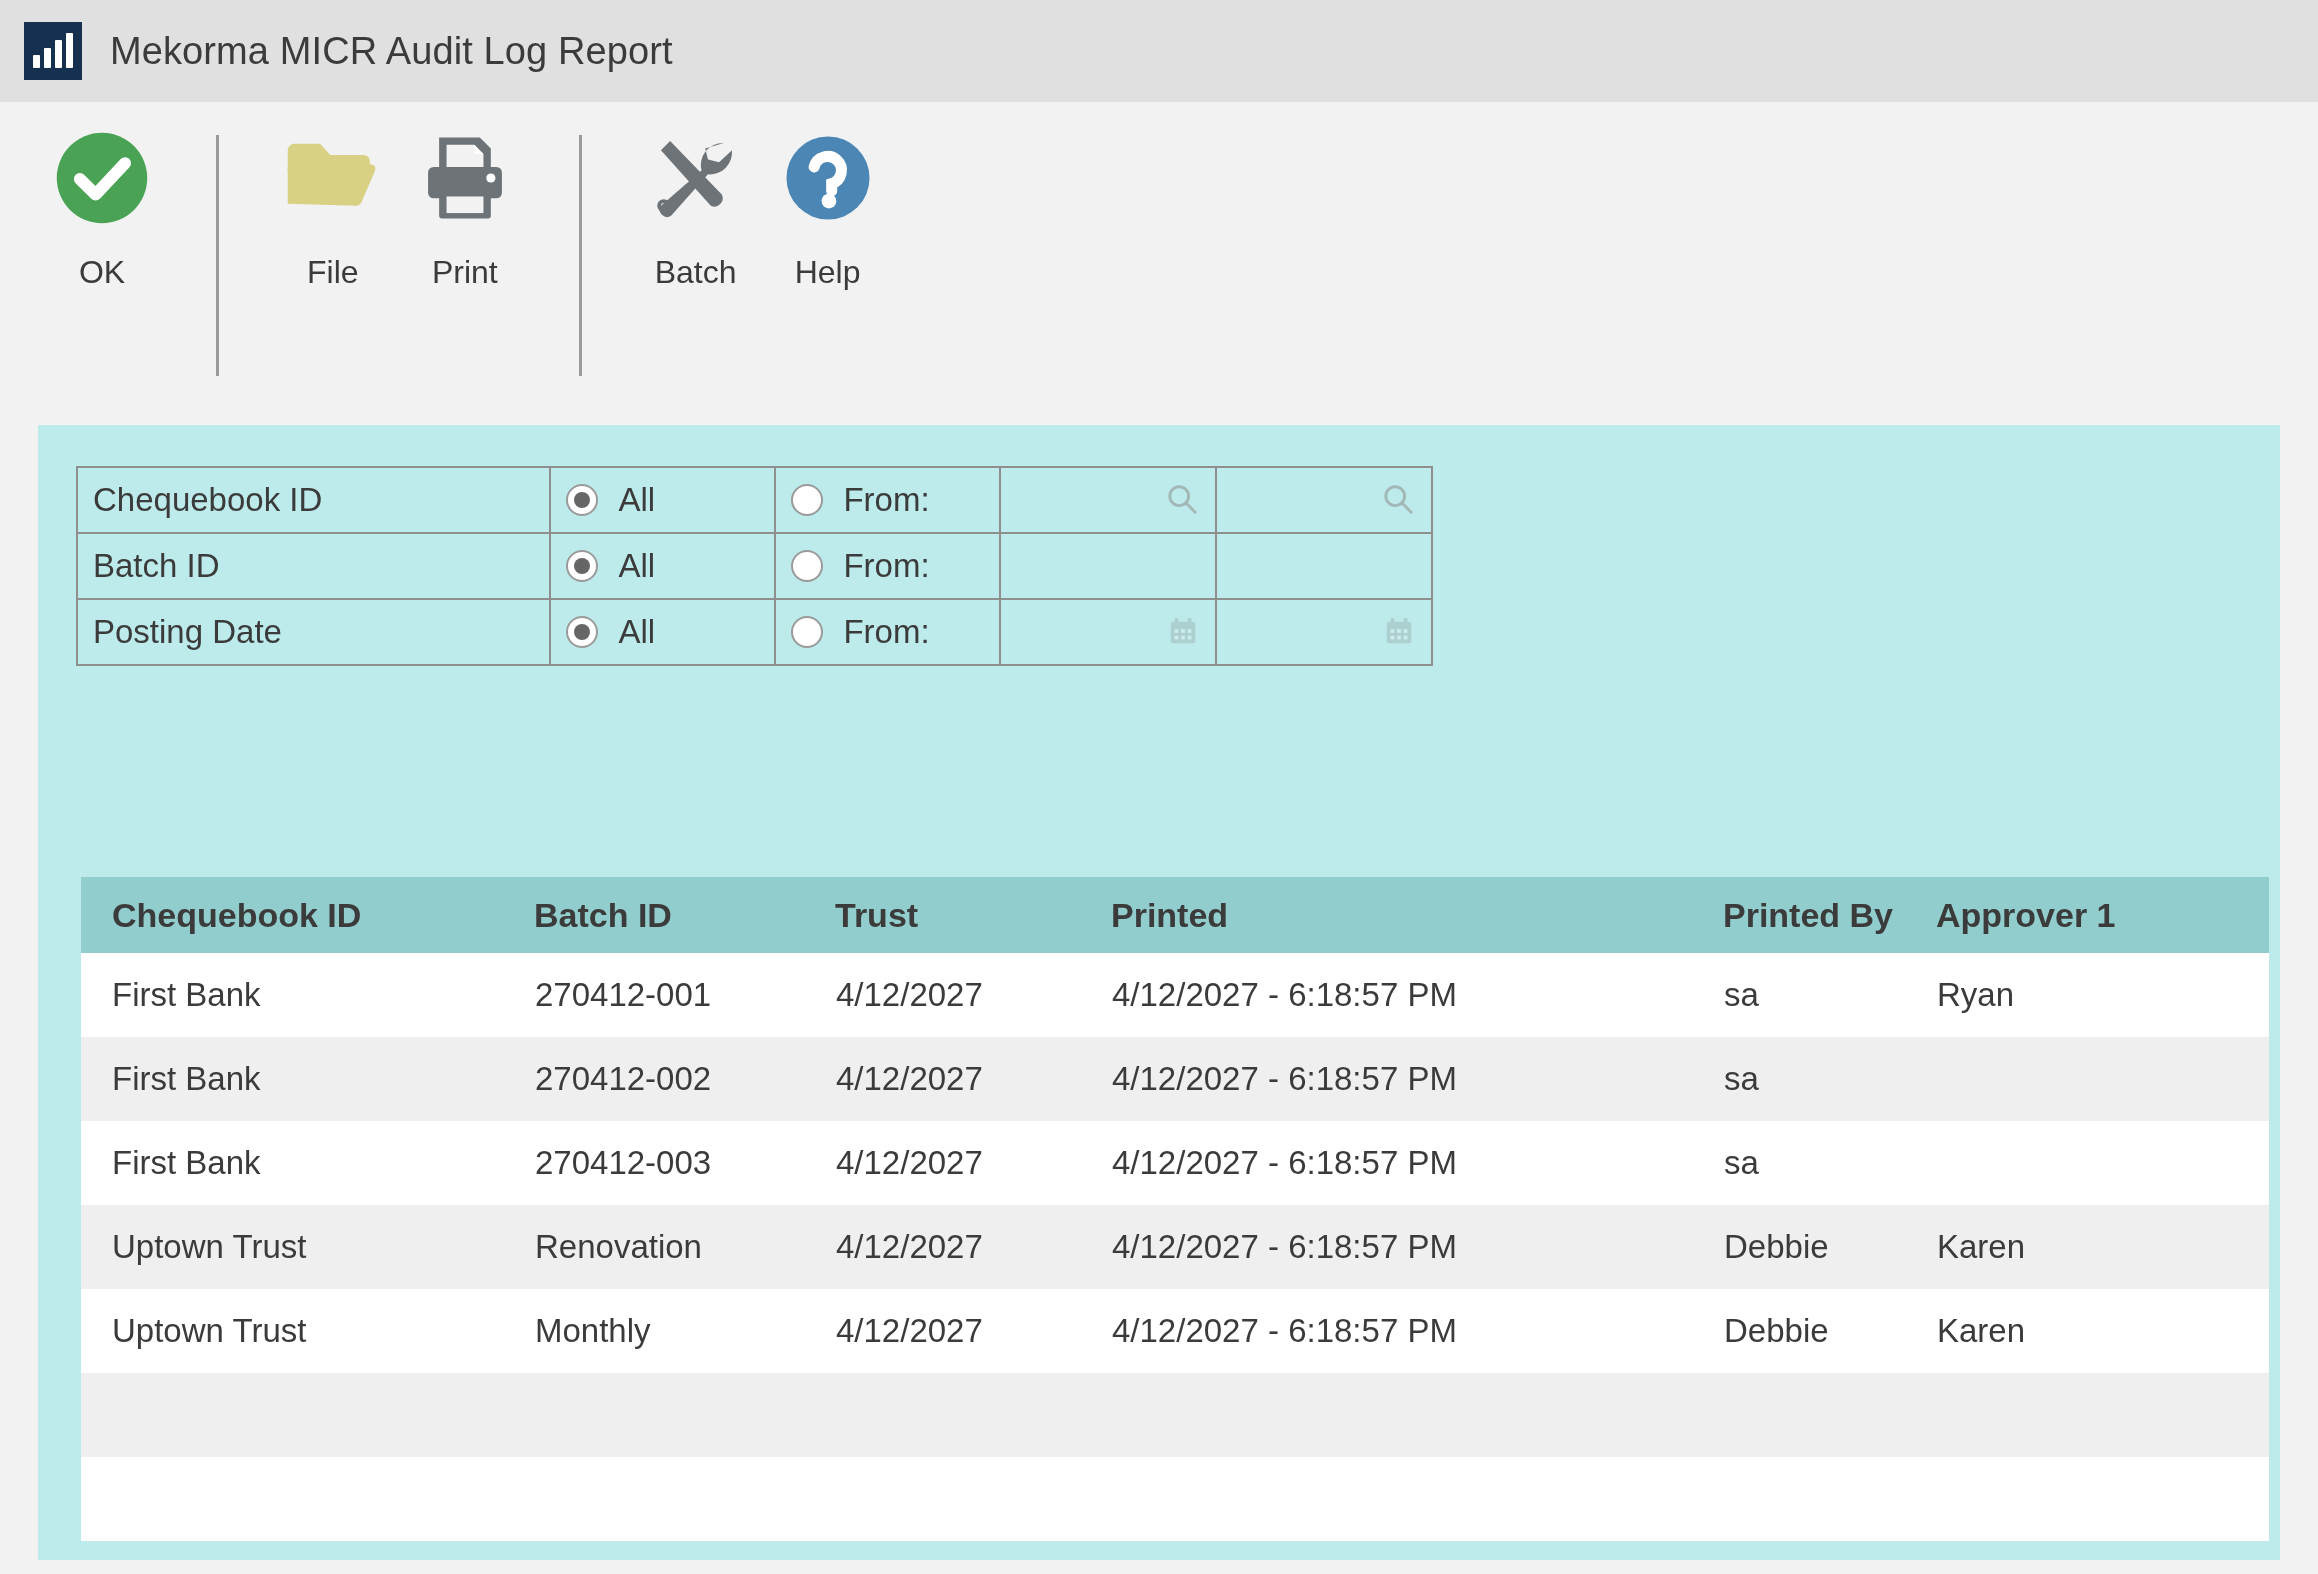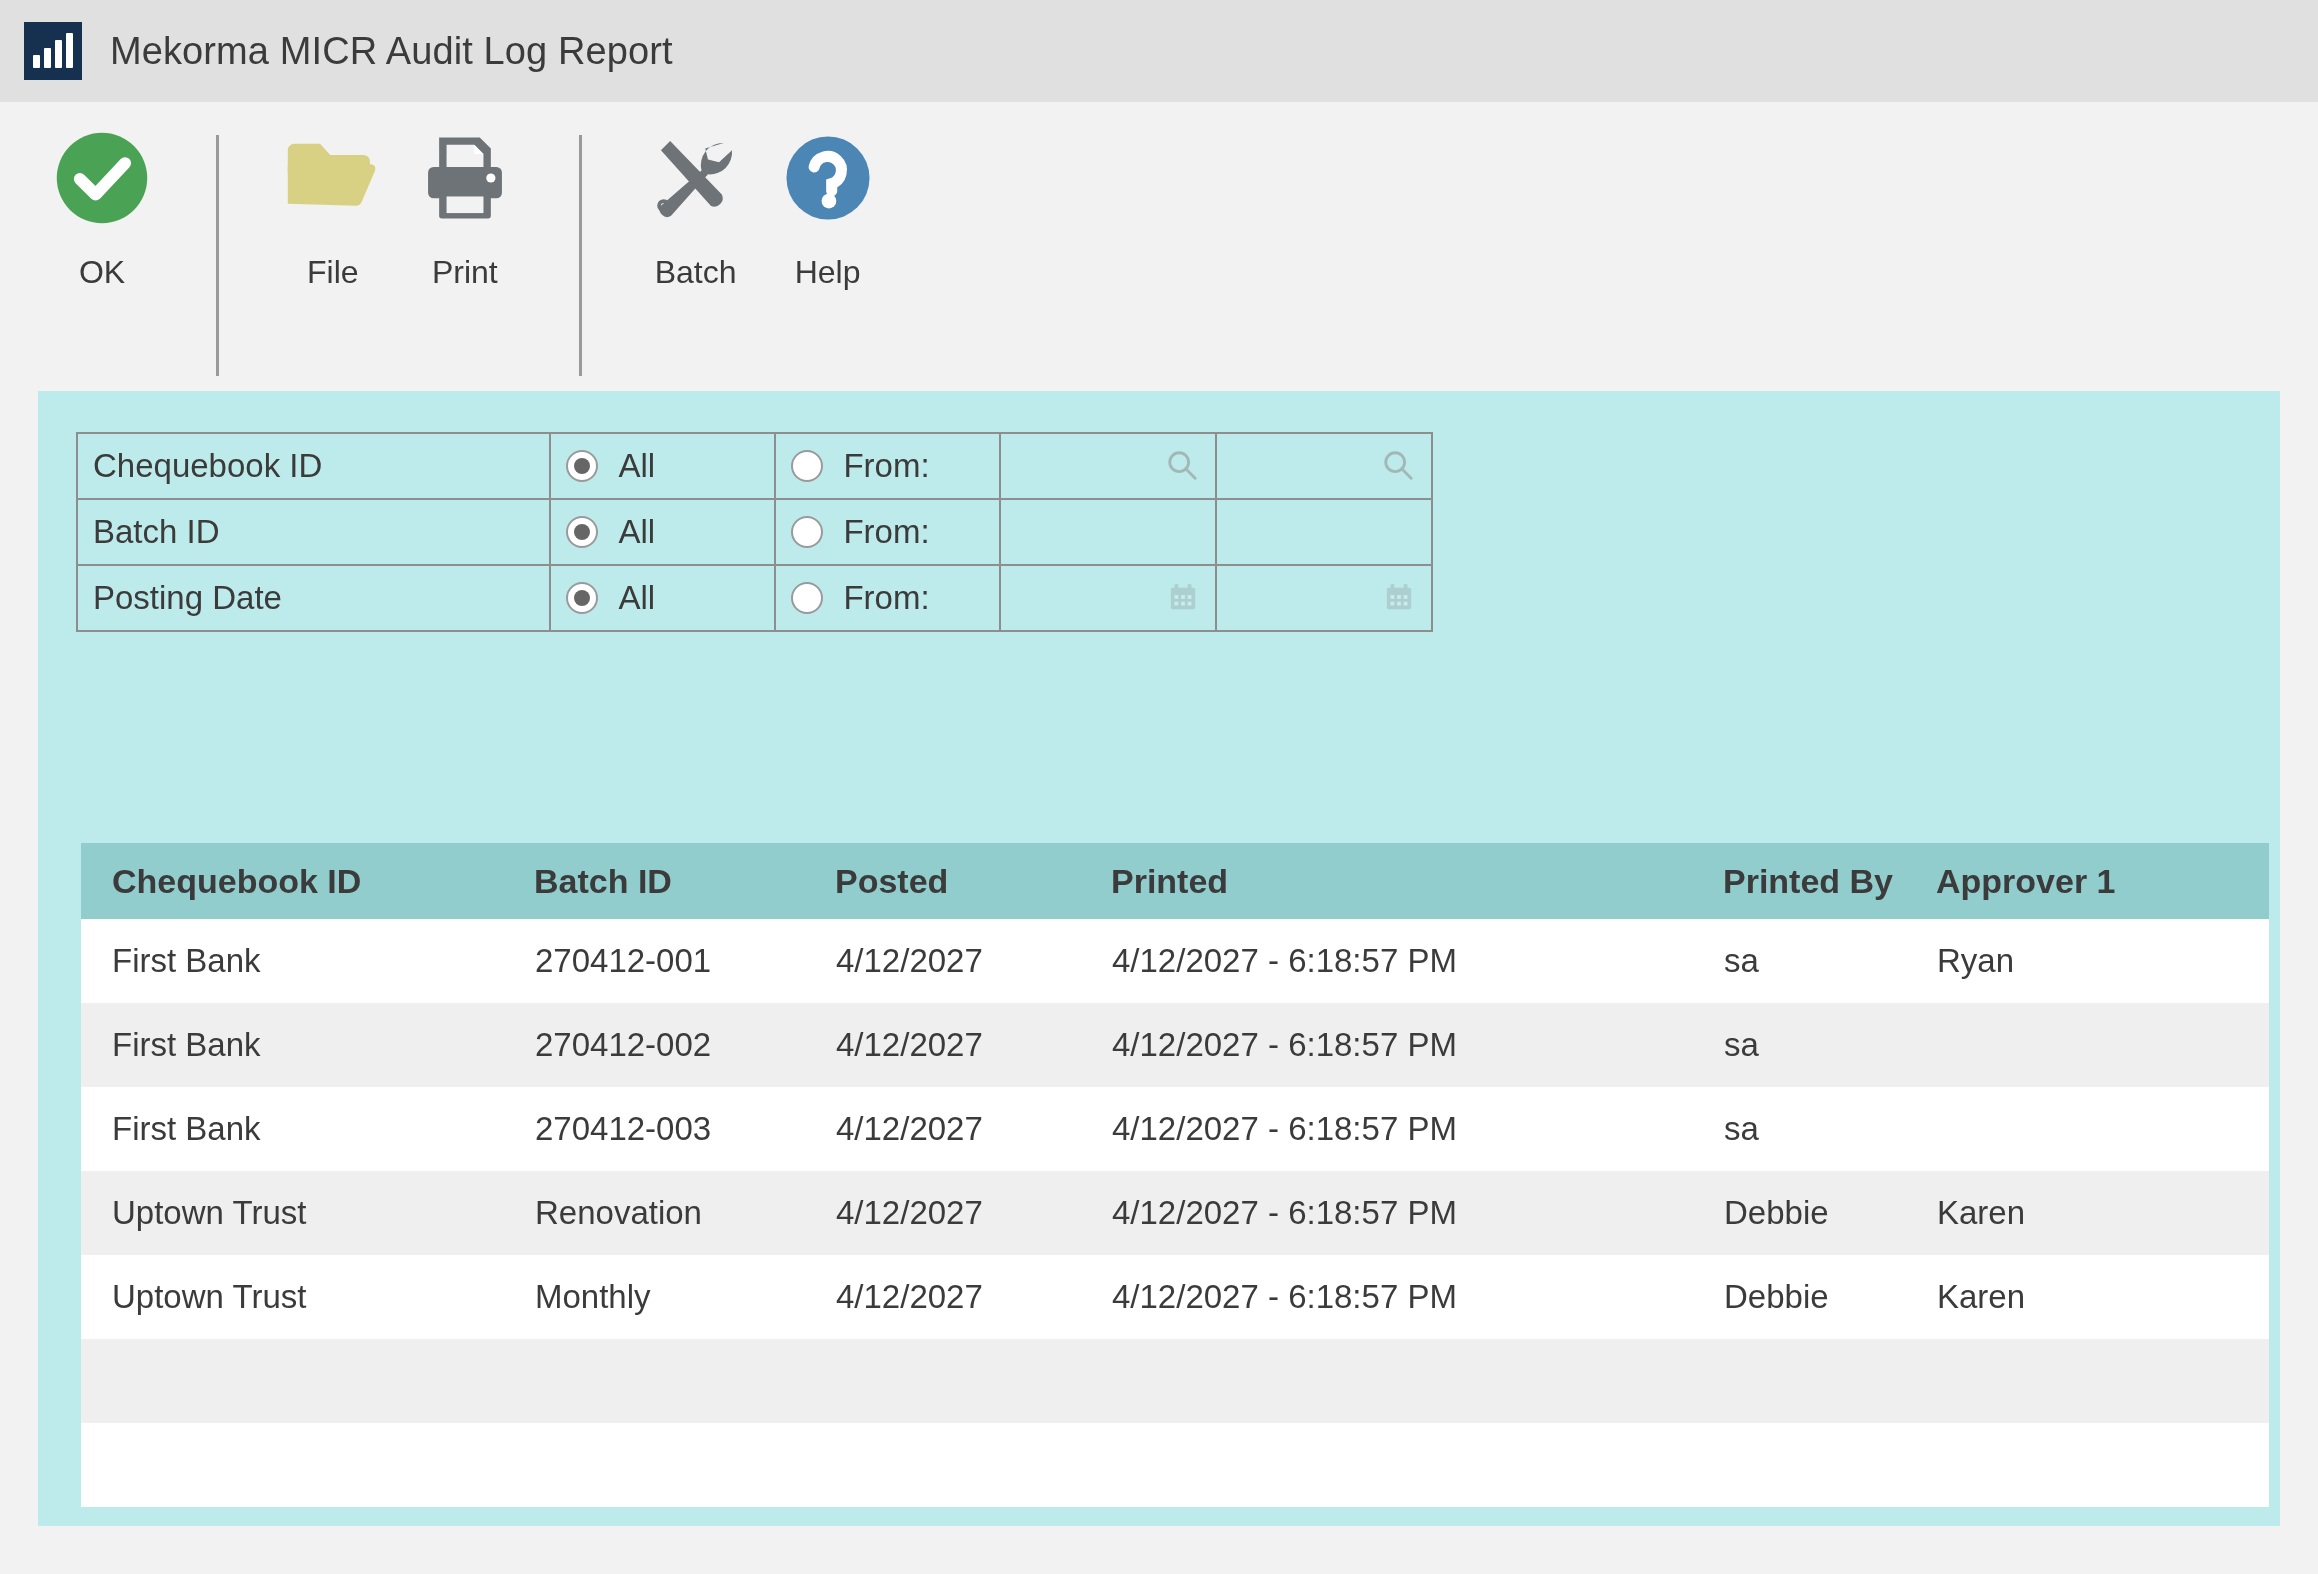--- a/index.html
+++ b/index.html
@@ -47,21 +47,21 @@
   .tb-ico{height:111px;display:flex;align-items:center;justify-content:center;}
   .tb-label{
     margin-top:20.4px;font-size:32px;color:#3b3b3b;font-weight:400;white-space:nowrap;
   }
   .tb-sep{
     width:2.8px;height:241px;background:#9a9a9a;margin:13px 48px 0 48px;flex:0 0 auto;
   }
 
   
   .panel{
-    position:absolute;left:38px;top:391px;width:2242px;height:1135px;
+    position:absolute;left:38px;top:425px;width:2242px;height:1135px;
     background:#bdeaea;box-sizing:border-box;
   }
 
   
   .filters{
     position:absolute;left:38px;top:41px;
     border-collapse:collapse;
   }
   .filters td{
     border:2.8px solid #8e8e8e;
@@ -339,21 +339,21 @@
         </svg>
       </span>
     </div>
   </div>
 
   <table class="grid">
     <thead>
       <tr>
         <th class="c0">Chequebook ID</th>
         <th class="c1">Batch ID</th>
-        <th class="c2">Posted</th>
+        <th class="c2">Trust</th>
         <th class="c3">Printed</th>
         <th class="c4">Printed By</th>
         <th class="c5">Approver 1</th>
       </tr>
     </thead>
     <tbody>
       <tr>
         <td class="c0">First Bank</td>
         <td class="c1">270412-001</td>
         <td class="c2">4/12/2027</td>

